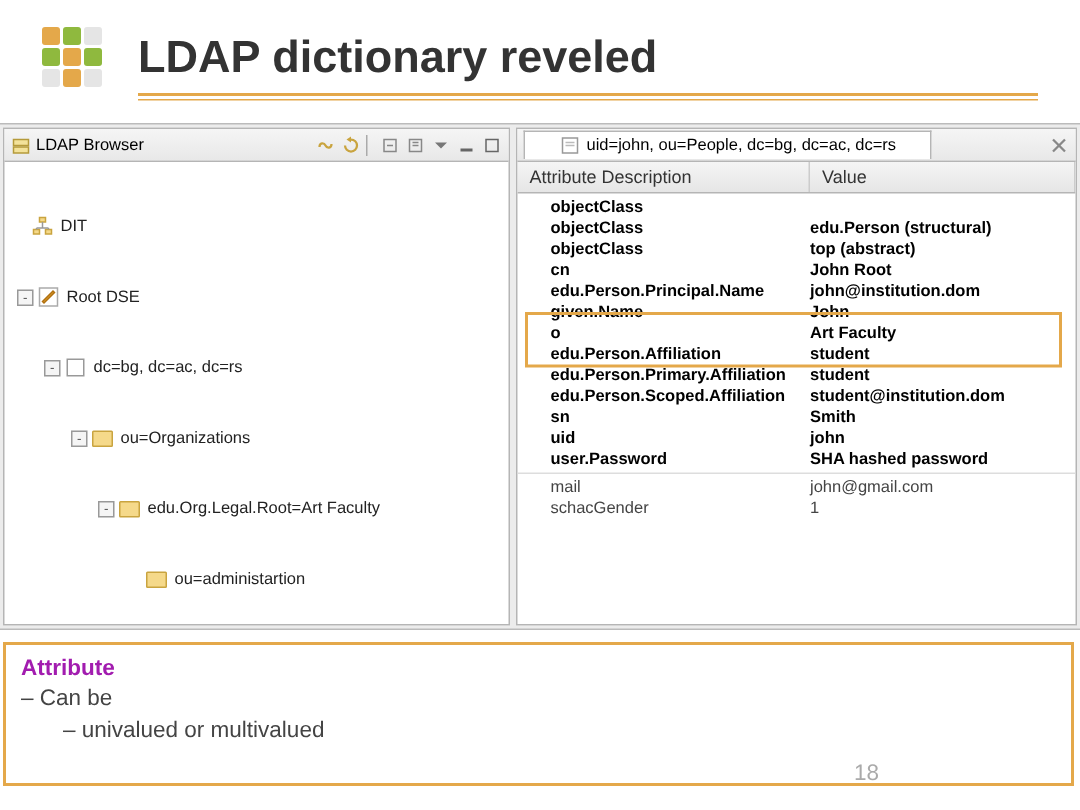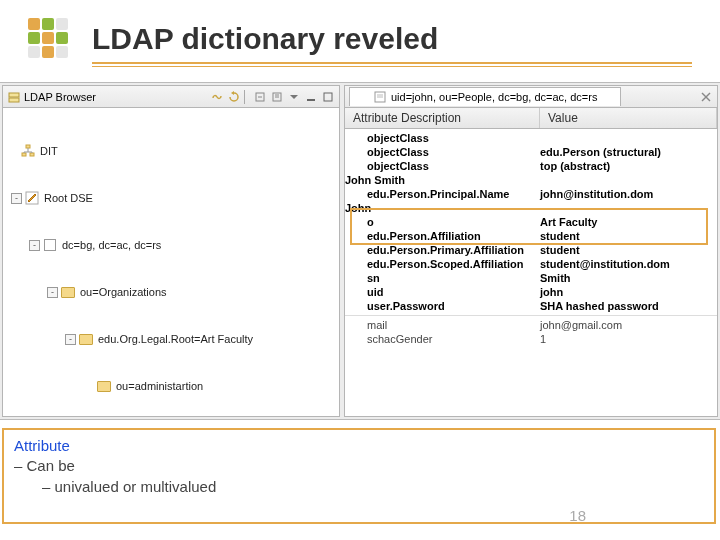--- a/index.html
+++ b/index.html
@@ -124,21 +124,21 @@
     top: 428px;
     width: 714px;
     height: 96px;
     border: 2px solid #e4a84a;
     padding: 6px 10px;
     font-family: Verdana, sans-serif;
     font-size: 15px;
     color: #444;
     line-height: 1.35;
   }
-  .note .h { font-weight: normal; color: #1d4ed8; }
+  .note .h { font-weight: bold; color: #a21caf; }
   .pagenum {
     position:absolute;
     right: 18px;
     bottom: 16px;
     font-size: 15px;
     color: #aaa;
   }
   svg { display: block; }
 </style>
 </head>
@@ -322,27 +322,29 @@
             </div>
             <div class="row">
               <div class="c1">objectClass</div>
               <div class="c2">edu.Person (structural)</div>
             </div>
             <div class="row">
               <div class="c1">objectClass</div>
               <div class="c2">top (abstract)</div>
             </div>
             <div class="row">
-              <div class="c2">John Smith</div>
+              <div class="c1">cn</div>
+              <div class="c2">John Root</div>
             </div>
             <div class="row">
               <div class="c1">edu.Person.Principal.Name</div>
               <div class="c2">john@institution.dom</div>
             </div>
             <div class="row">
+              <div class="c1">given.Name</div>
               <div class="c2">John</div>
             </div>
             <div class="row">
               <div class="c1">o</div>
               <div class="c2">Art Faculty</div>
             </div>
             <div class="row">
               <div class="c1">edu.Person.Affiliation</div>
               <div class="c2">student</div>
             </div>

